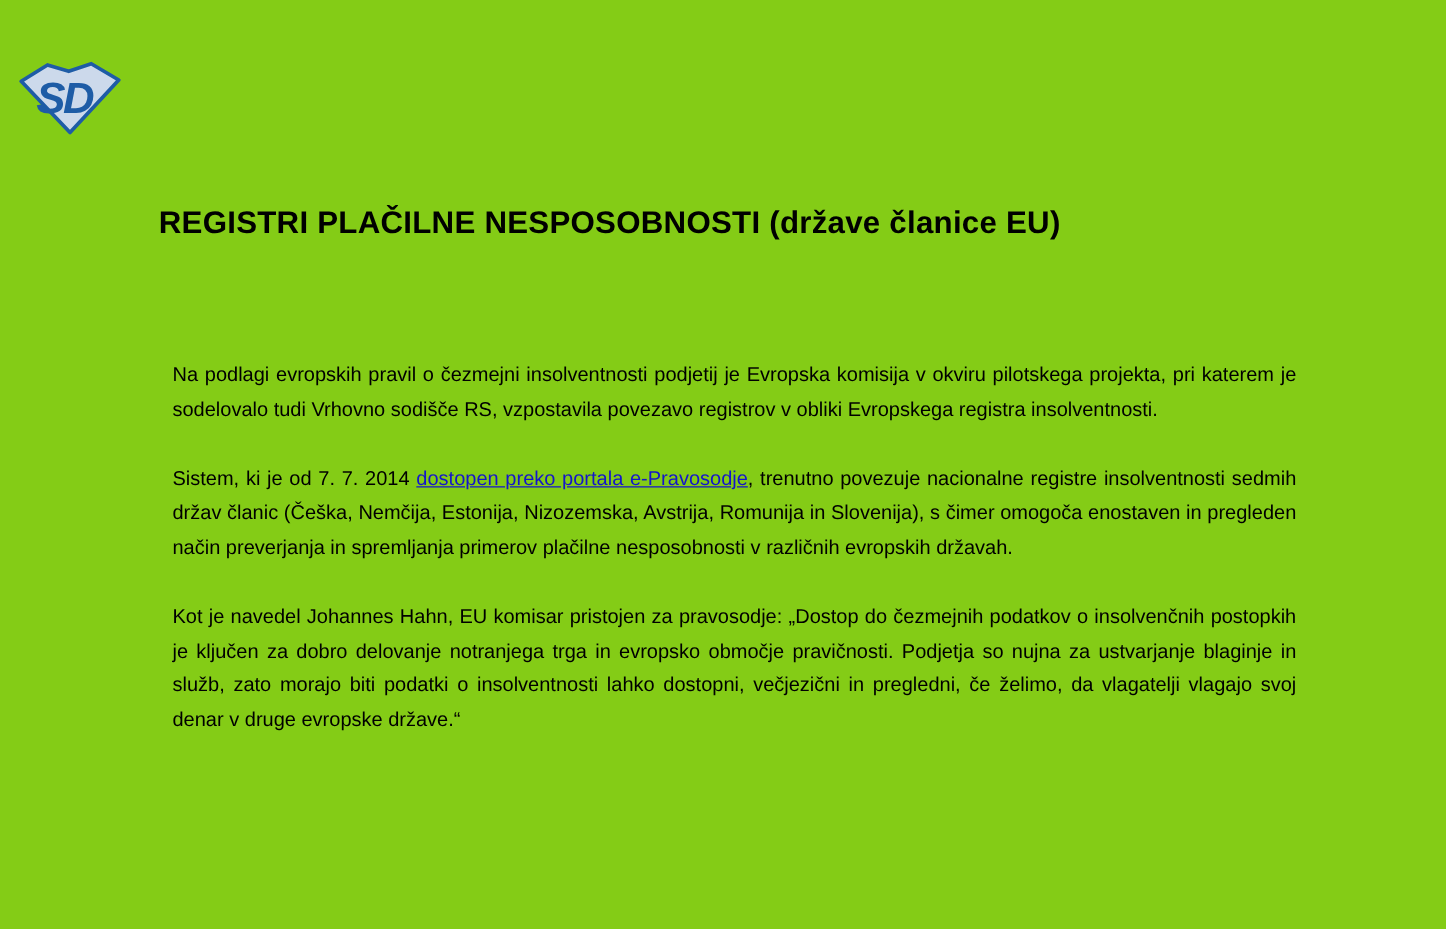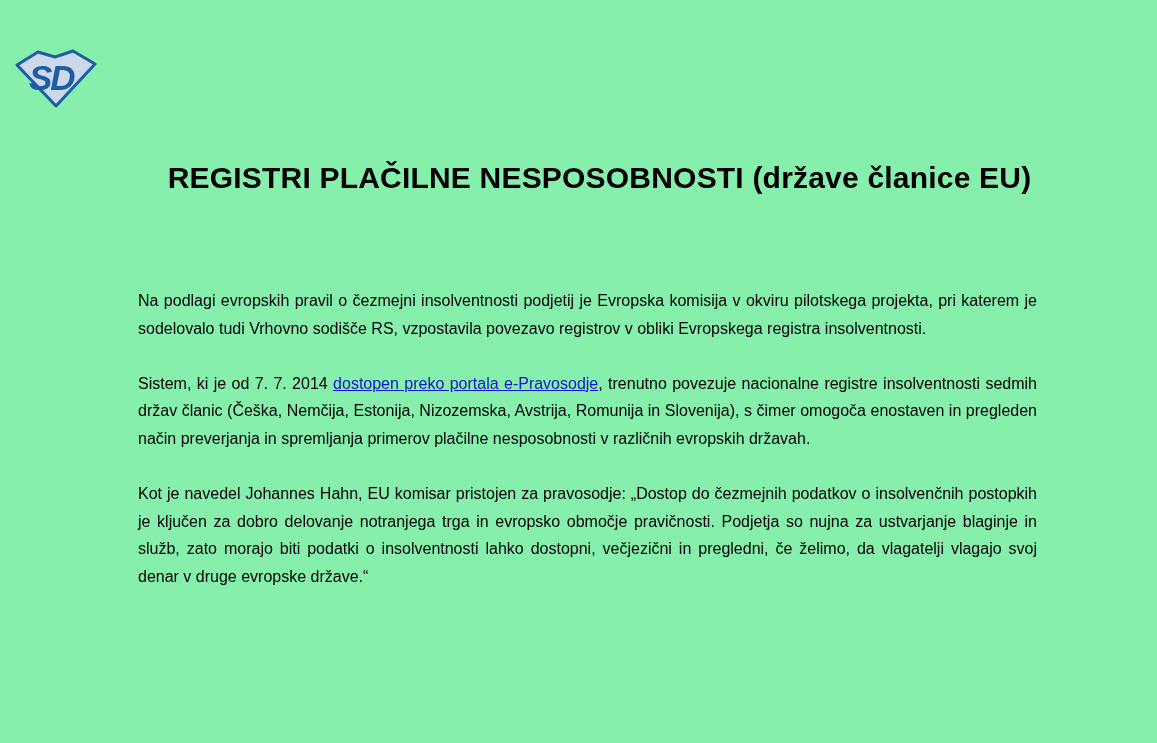--- a/index.html
+++ b/index.html
@@ -5,36 +5,35 @@
   * { margin: 0; padding: 0; box-sizing: border-box; }
   html, body {
     width: 1157px; height: 743px;
     background: #ffffff;
     font-family: "Liberation Sans", sans-serif;
     overflow: hidden;
   }
   .page {
     position: relative;
     width: 1157px; height: 743px;
-    background: #86efac;
+    background: #84cc16;
     color: #000000;
   }
   .logo {
     position: absolute;
     left: 14px; top: 49px;
     width: 84px; height: 59px;
   }
   .doc-title {
     position: absolute;
-    left: 150px; top: 163px;
+    left: 127px; top: 163px;
     width: 899px;
-    font-size: 30px;
+    font-size: 25px;
     font-weight: 700;
     line-height: 30px;
-    text-align: center;
     letter-spacing: 0.2px;
     color: #000000;
     white-space: nowrap;
   }
   .content {
     position: absolute;
     left: 138px; top: 247px;
     width: 899px;
     font-size: 16px;
     line-height: 27.6px;

